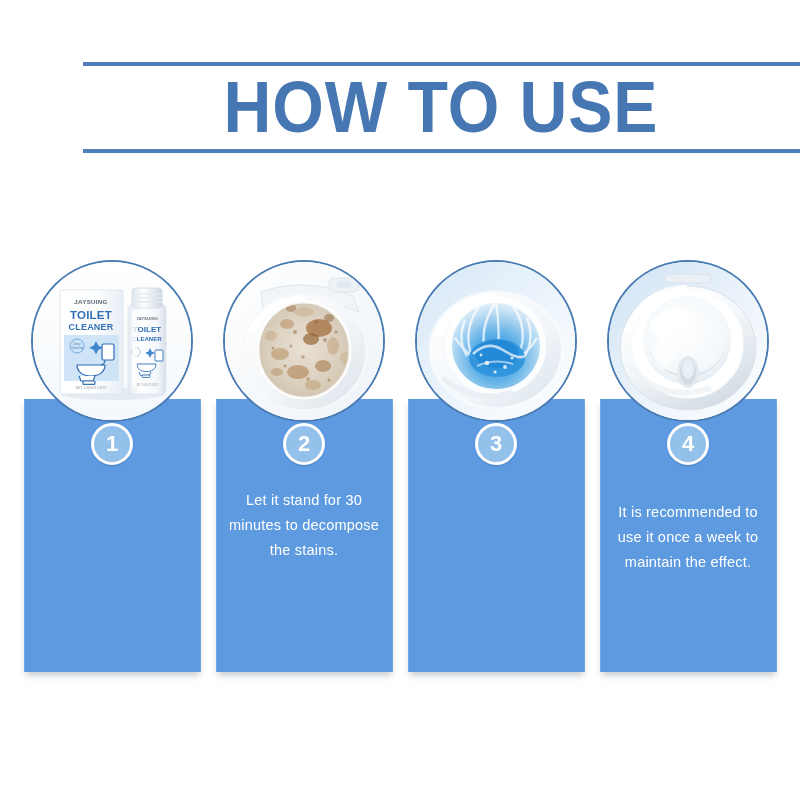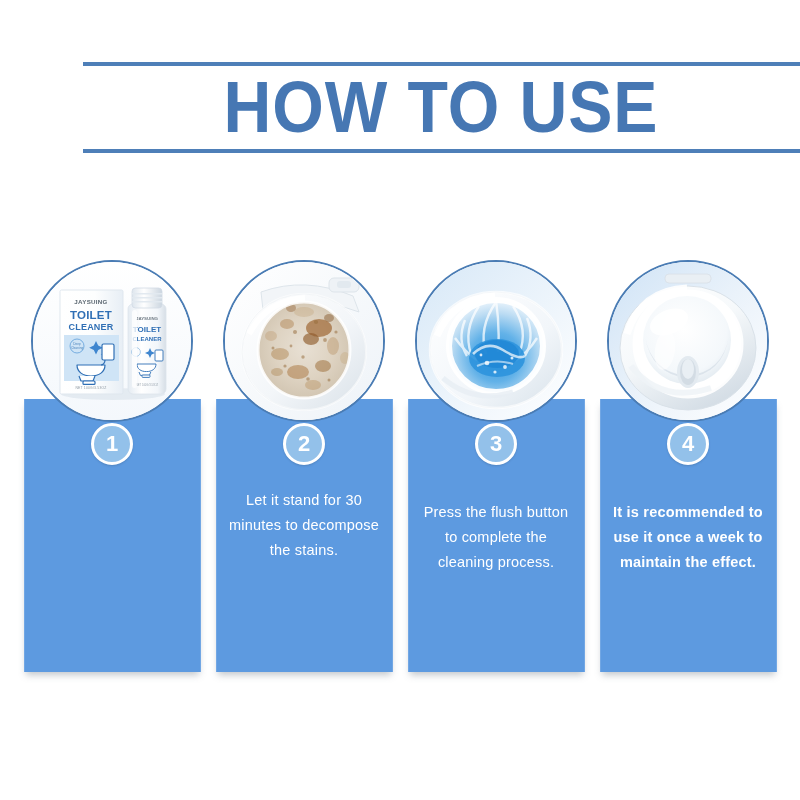--- a/index.html
+++ b/index.html
@@ -112,21 +112,21 @@
     top:216px;
     text-align:center;
     color:#ffffff;
     font-size:14.5px;
     line-height:25px;
     letter-spacing:.2px;
     z-index:3;
   }
   .step:nth-child(2) .step-text{top:228px;}
   .step:nth-child(3) .step-text{top:240px;}
-  .step:nth-child(4) .step-text{top:240px;font-weight:bold;}
+  .step:nth-child(4) .step-text{top:240px;}
 </style>
 </head>
 <body>
 
 <div id="header">
   <div class="rule top"></div>
   <div id="page-title">HOW TO USE</div>
   <div class="rule bottom"></div>
 </div>
 
@@ -354,21 +354,20 @@
         </g>
 
         <ellipse cx="79" cy="84" rx="47" ry="46" fill="none" stroke="#ffffff" stroke-width="6" opacity=".95"></ellipse>
         <ellipse cx="79" cy="88" rx="66" ry="58" fill="none" stroke="#ffffff" stroke-width="2.5" opacity=".7"></ellipse>
         <path d="M20 74 q16 -38 58 -40" stroke="#ffffff" stroke-width="7" fill="none" opacity=".9"></path>
         <path d="M26 116 q30 26 70 14" stroke="#e7eef4" stroke-width="5" fill="none" opacity=".8"></path>
       </svg>
     </div>
 
     <div class="step-badge">3</div>
-    <div class="step-text">Press the flush button to complete the cleaning process.</div>
   </div>
 
   <div class="step">
     <div class="step-panel"></div>
 
     <div class="step-circle">
       <svg viewBox="0 0 158 158" xmlns="http://www.w3.org/2000/svg">
         <defs>
           <linearGradient id="s4bg" x1="0" y1="0" x2="1" y2="1">
             <stop offset="0" stop-color="#cfe3f6"></stop>

